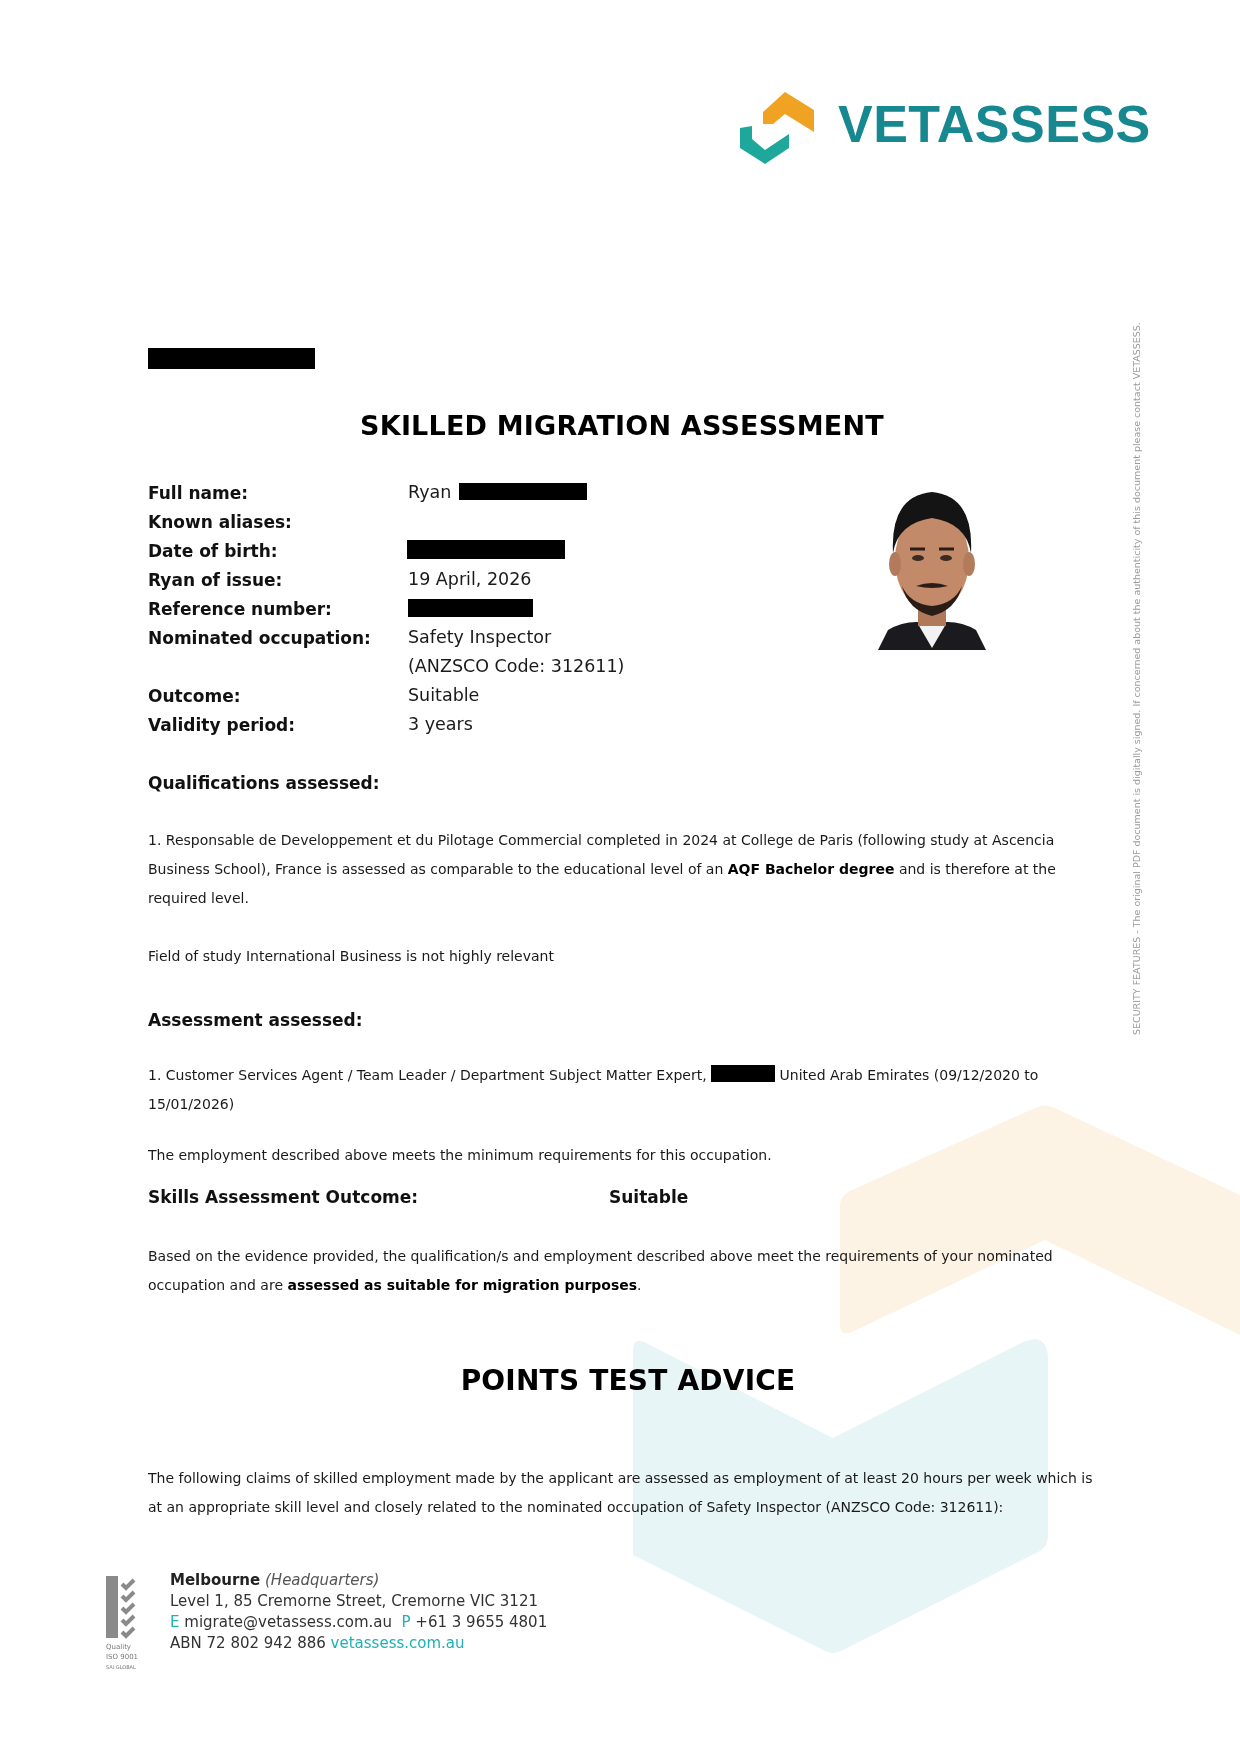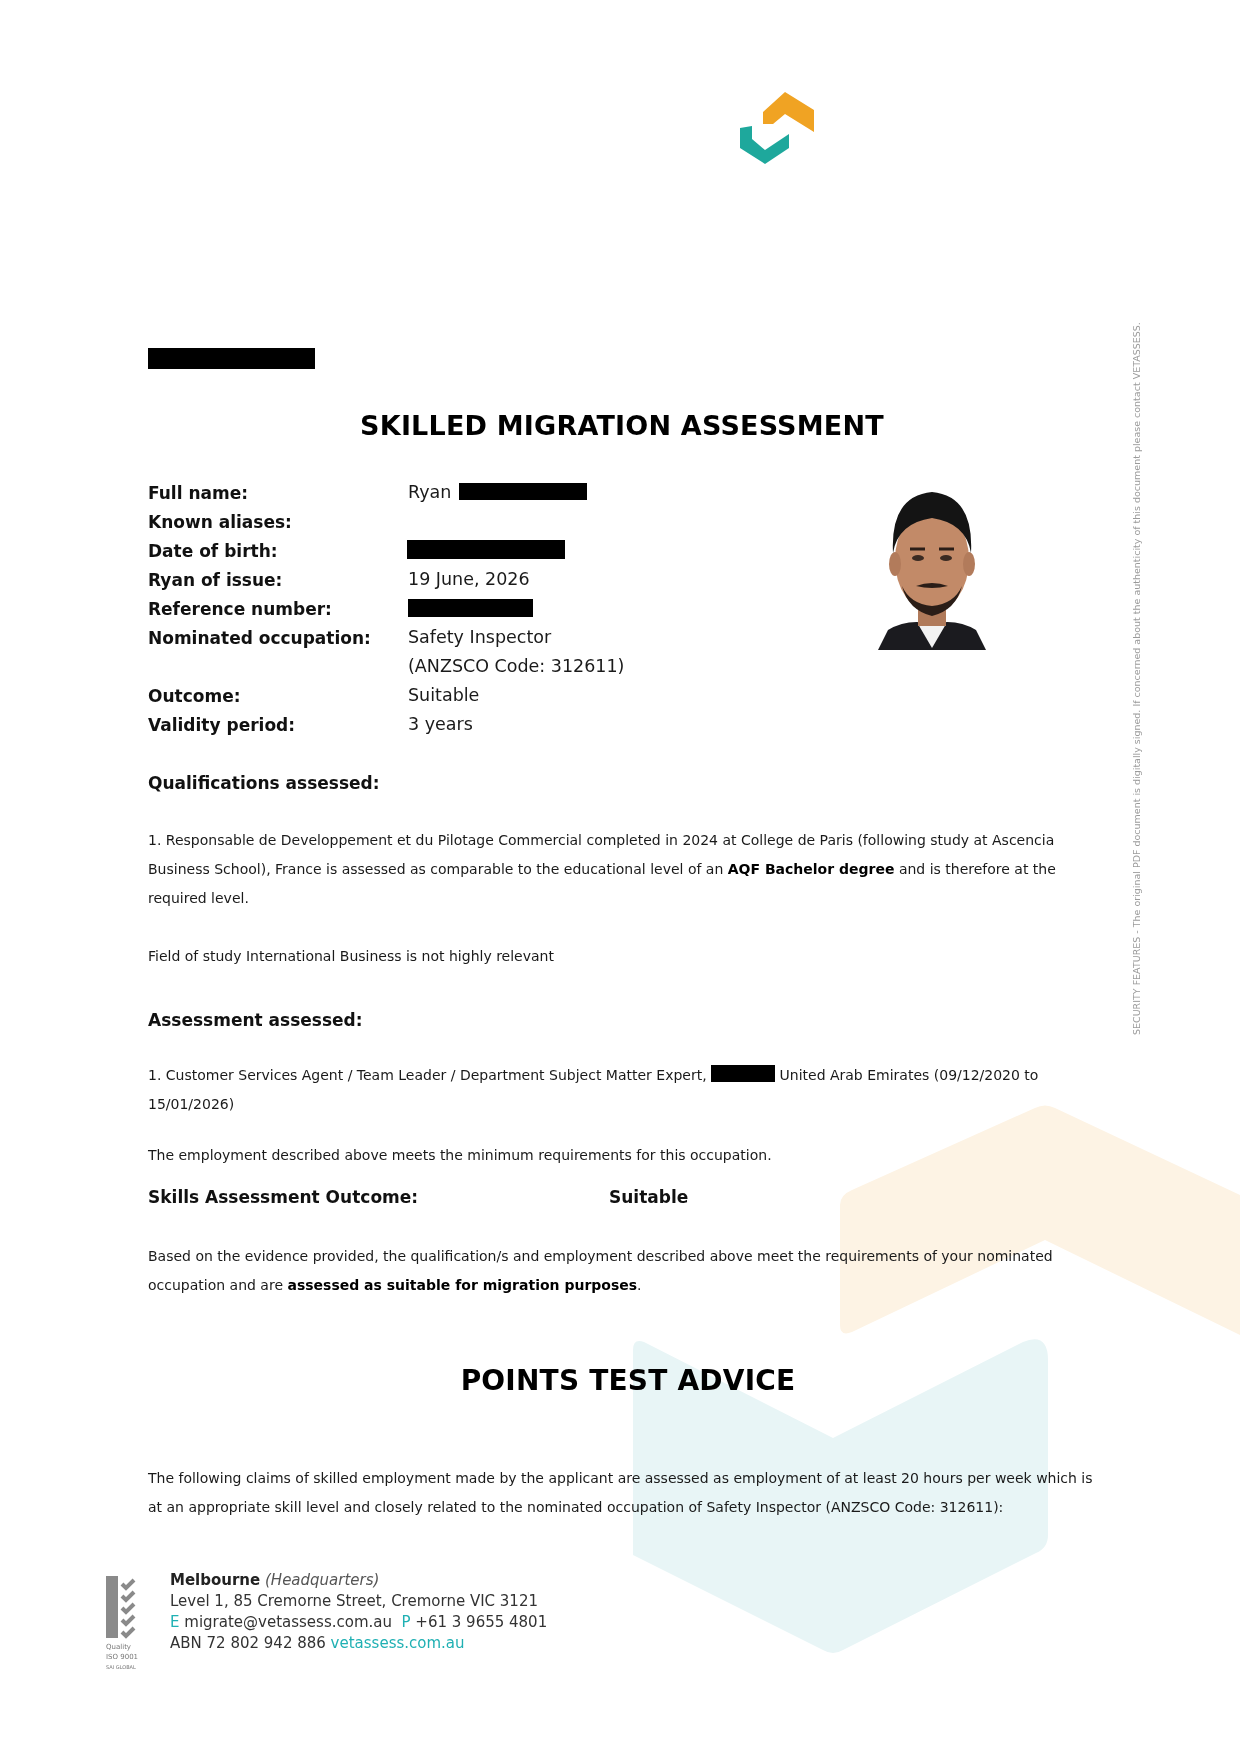--- a/index.html
+++ b/index.html
@@ -72,20 +72,21 @@
 </svg>
 <svg class="bg-shape" style="left:628px; top:1320px;" width="420" height="360" viewBox="0 0 420 360">
   <path d="M5,30 Q5,18 16,22 L205,118 L395,22 Q420,12 420,40 L420,215 Q420,228 408,233 L215,330 Q205,336 195,330 L5,235 Z" fill="#e8f5f6"></path>
 </svg>
 
 <div class="abs logo">
   <svg width="80" height="74" viewBox="0 0 80 74" style="position:absolute;left:0;top:0;">
     <path d="M25,22 L47,2 L76,20 L76,42 L47,24 L35,34 L25,34 Z" fill="#f0a323"></path>
     <path d="M2,38 L2,58 L27,74 L51,58 L51,44 L27,60 L14,49 L14,36 Z" fill="#1ea89c"></path>
   </svg>
+  <span class="logo-text">VETASSESS</span>
 </div>
 
 <div class="side-note">SECURITY FEATURES - The original PDF document is digitally signed.  If concerned about the authenticity of this document please contact VETASSESS.</div>
 
 <div class="redact" style="left:148px; top:348px; width:167px; height:21px;"></div>
 
 <div class="title t1">SKILLED MIGRATION ASSESSMENT</div>
 
 <div class="field-label" style="top:483px;">Full name:</div>
 <div class="field-value" style="top:482px;text-align:right;">
@@ -93,21 +94,21 @@
   <span class="redact" style="position:relative; display:inline-block; width:128px; height:17px; vertical-align:-2px; margin-left:2px;"></span>
 </div>
 
 <div class="field-label" style="top:512px;">Known aliases:</div>
 <div class="field-value" style="top:512px;"></div>
 
 <div class="field-label" style="top:541px;">Date of birth:</div>
 <div class="redact" style="left:407px; top:540px; width:158px; height:19px;"></div>
 
 <div class="field-label" style="top:570px;">Ryan of issue:</div>
-<div class="field-value" style="top:569px;">19 June, 2026</div>
+<div class="field-value" style="top:569px;">19 April, 2026</div>
 
 <div class="field-label" style="top:599px;">Reference number:</div>
 <div class="redact" style="left:408px; top:599px; width:125px; height:18px;"></div>
 
 <div class="field-label" style="top:628px;">Nominated occupation:</div>
 <div class="field-value" style="top:627px;">Safety Inspector</div>
 <div class="field-value" style="top:656px;">(ANZSCO Code: 312611)</div>
 
 <div class="field-label" style="top:686px;">Outcome:</div>
 <div class="field-value" style="top:685px;">Suitable</div>

